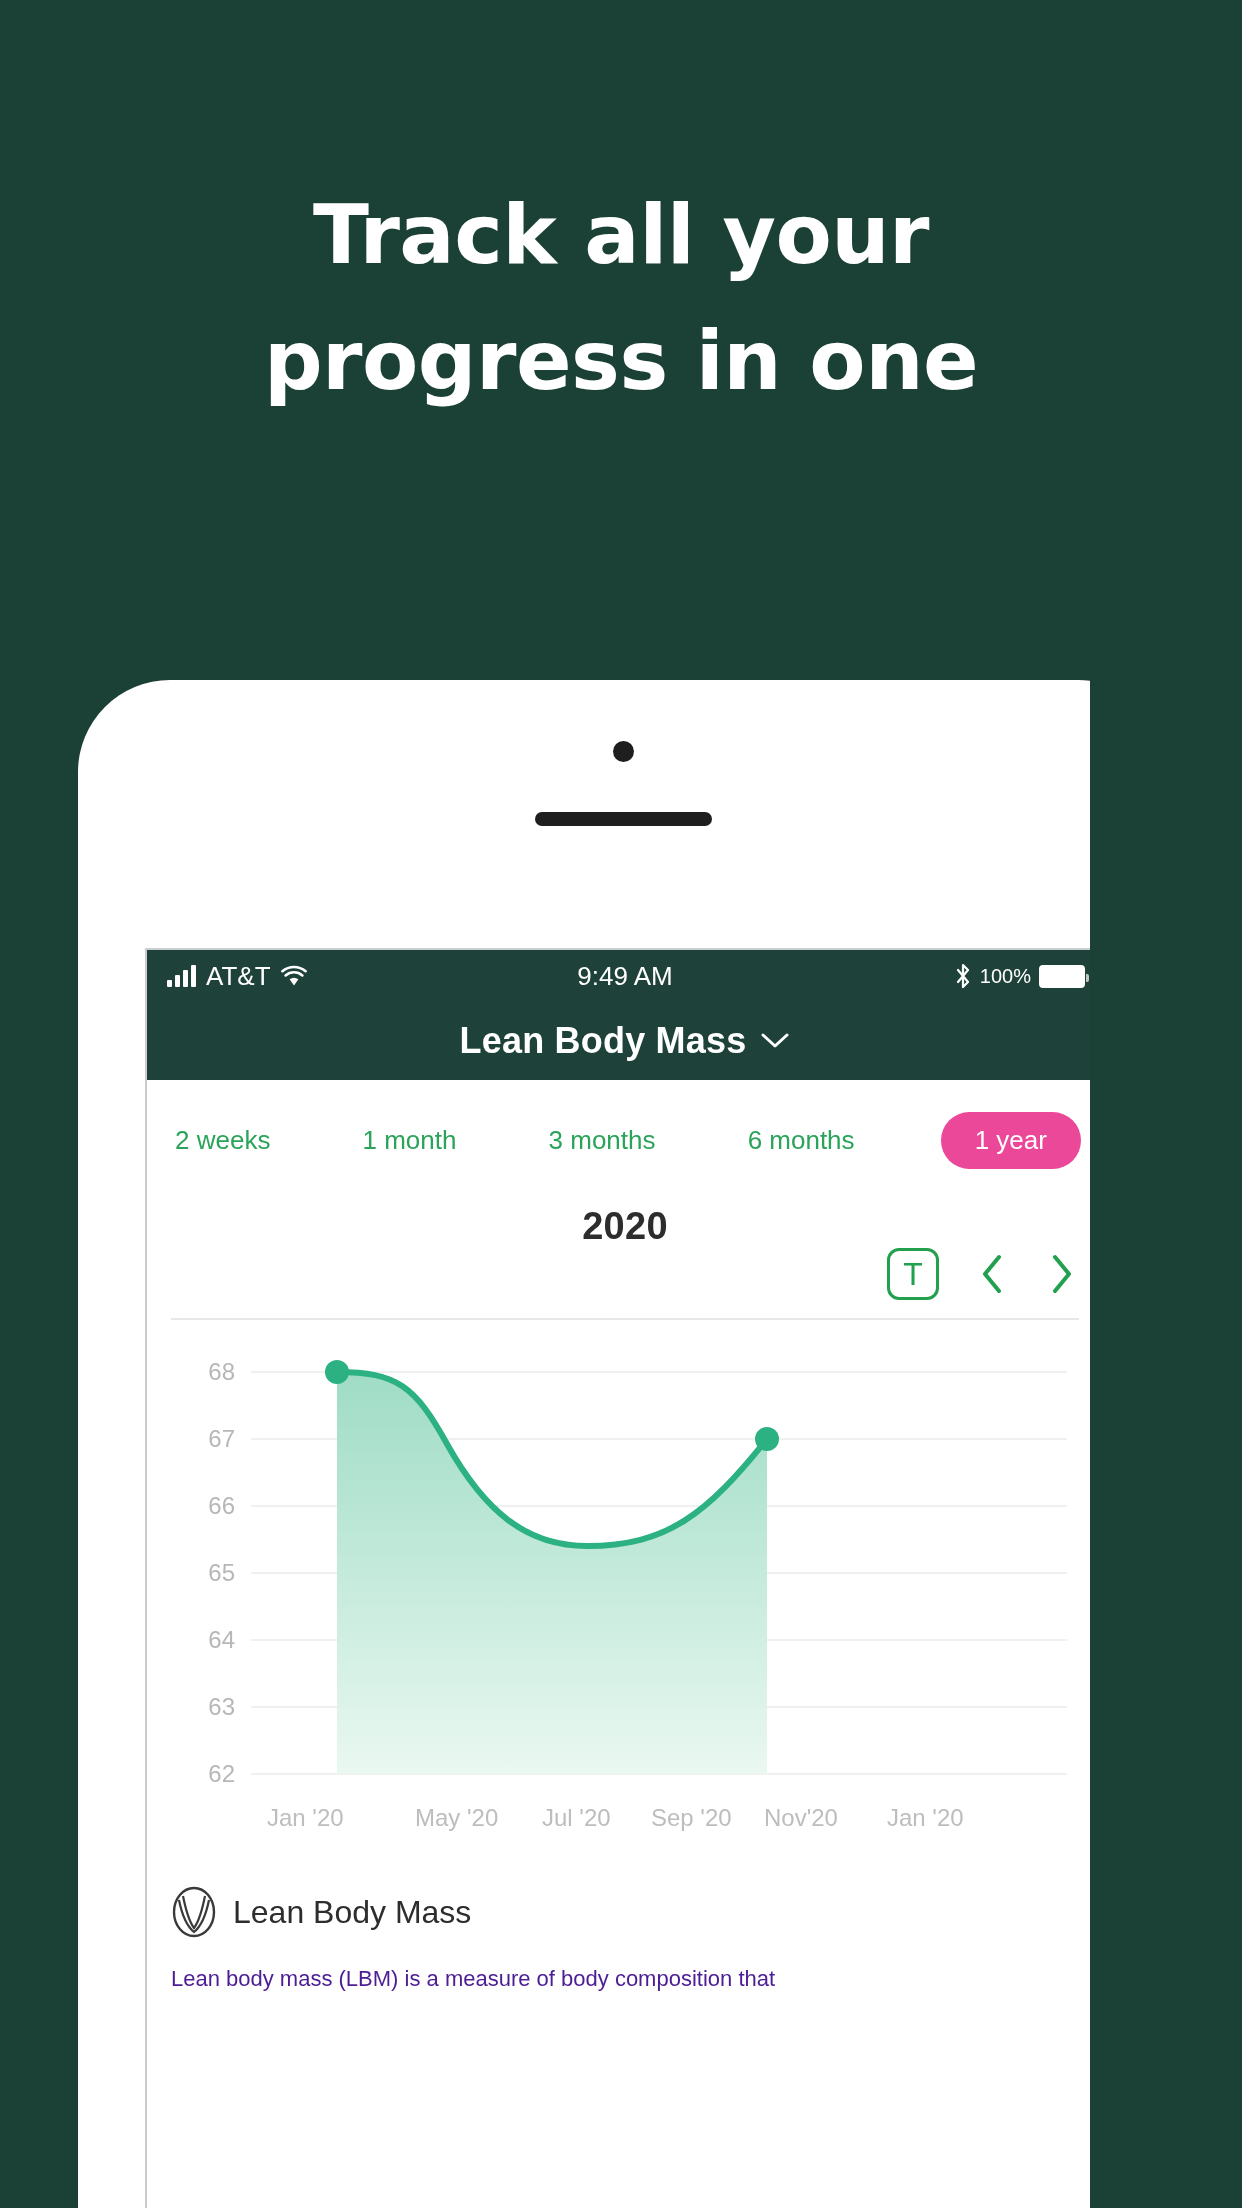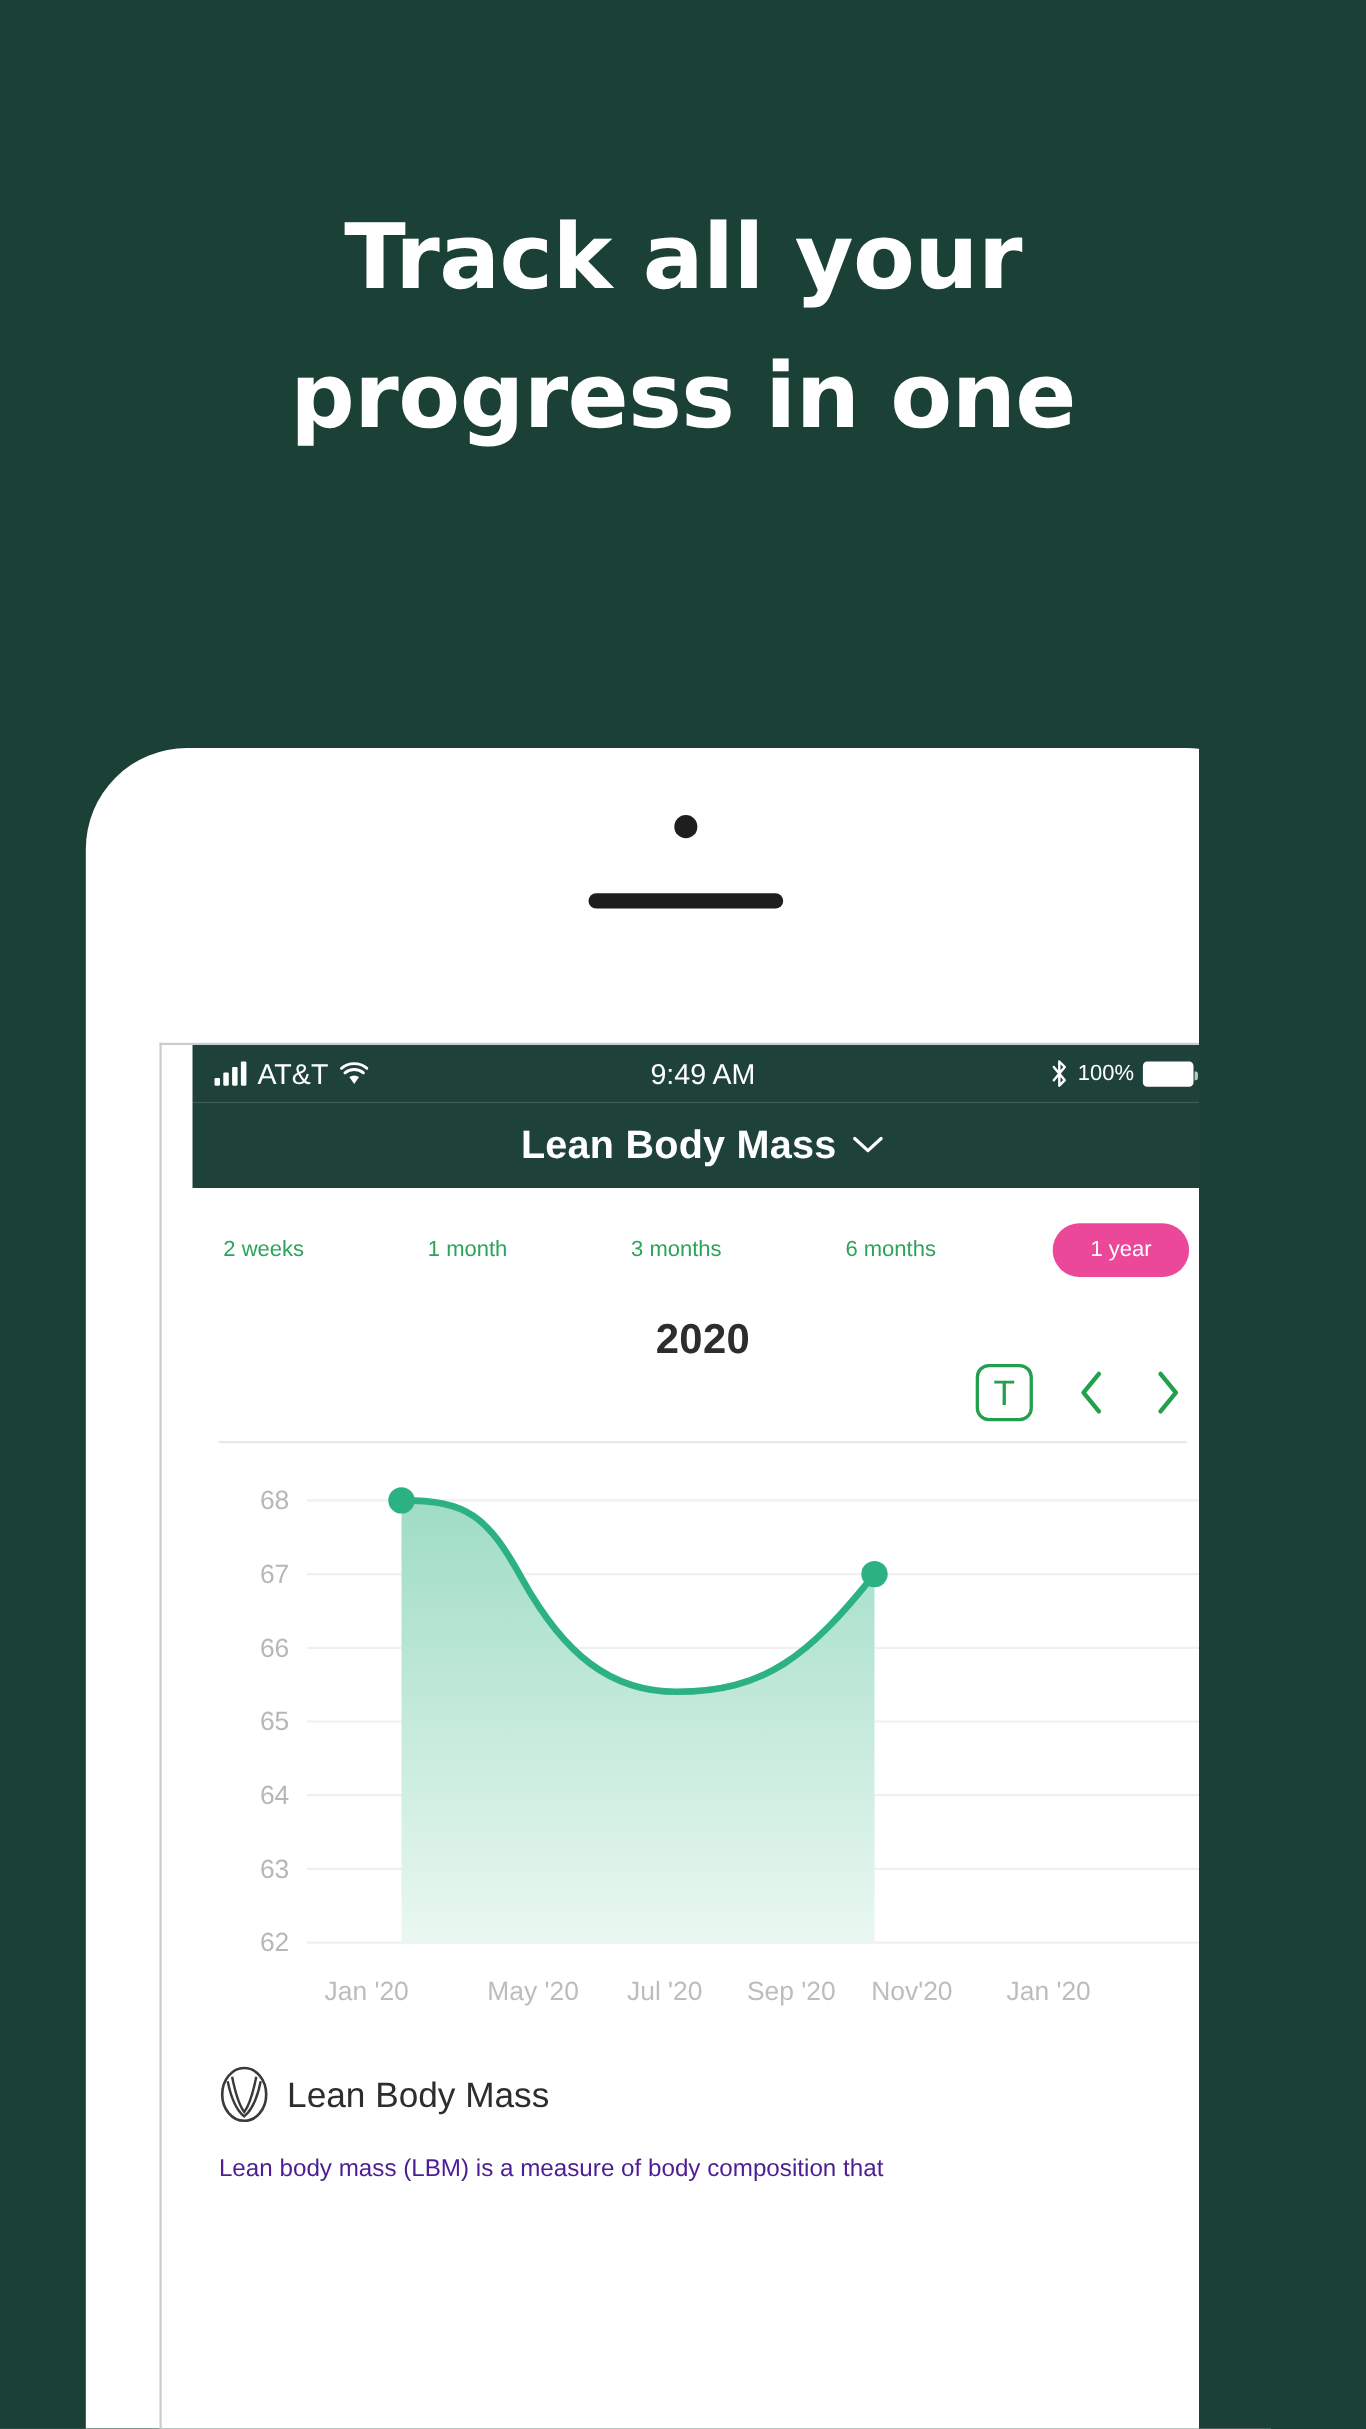--- a/index.html
+++ b/index.html
@@ -74,21 +74,20 @@
     position: absolute;
     left: 145px;
     top: 948px;
     width: 960px;
     height: 1260px;
     background: #ffffff;
     border: 2px solid #c9cdcd;
     border-bottom: none;
     box-sizing: border-box;
     overflow: hidden;
-    padding-left: 28px;
   }
 
   
   .statusbar {
     position: relative;
     height: 52px;
     background: #1e4239;
     color: #ffffff;
     display: flex;
     align-items: center;
@@ -164,21 +163,21 @@
 
   
   .ranges {
     display: flex;
     align-items: center;
     justify-content: space-between;
     padding: 32px 22px 10px 22px;
     box-sizing: border-box;
   }
   .range-item {
-    font-size: 20px;
+    font-size: 26px;
     color: #2ba35a;
     padding: 8px 6px;
     white-space: nowrap;
   }
   .range-item.active {
     background: #ec4899;
     color: #ffffff;
     border-radius: 34px;
     padding: 13px 34px;
     font-weight: 400;

